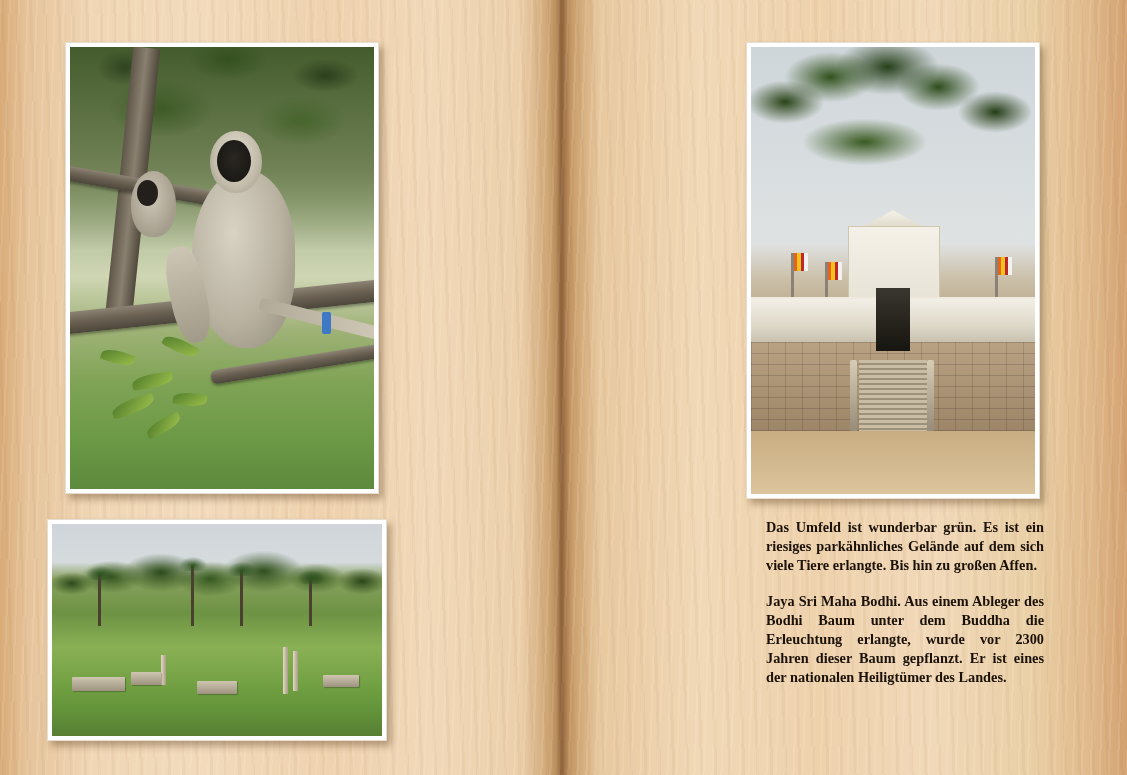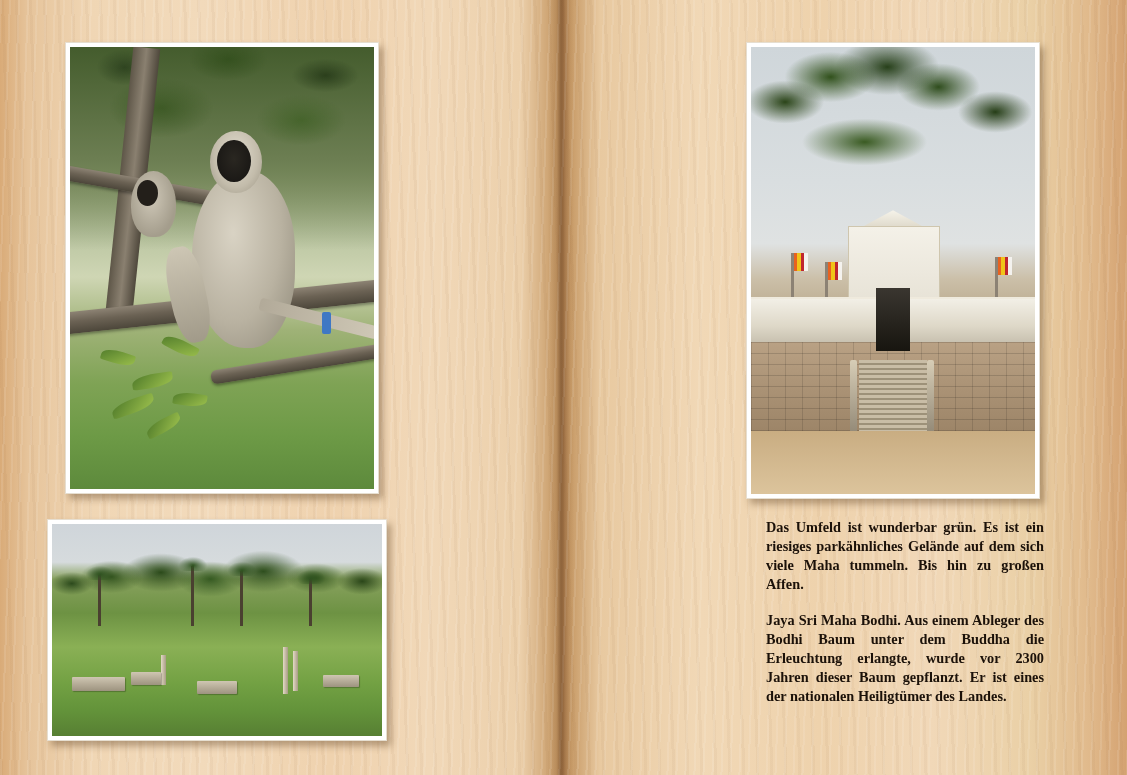--- a/index.html
+++ b/index.html
@@ -342,17 +342,17 @@
       <div class="bd-stonewall"></div>
       <div class="bd-door"></div>
       <div class="bd-steps"></div>
       <div class="bd-balus" style="left:35%; top:70%; height:18%;"></div>
       <div class="bd-balus" style="left:62%; top:70%; height:18%;"></div>
       <div class="bd-ground"></div>
     </div>
   </div>
 
   <div id="text-col">
-    <p>Das Umfeld ist  wunderbar grün. Es ist ein riesiges parkähnliches Gelände auf dem sich viele Maha tummeln. Bis hin zu großen Affen.</p>
+    <p>Das Umfeld ist  wunderbar grün. Es ist ein riesiges parkähnliches Gelände auf dem sich viele Tiere erlangte. Bis hin zu großen Affen.</p>
     <p>Jaya Sri Maha Bodhi. Aus einem Ableger des Bodhi Baum unter dem Buddha die Erleuchtung erlangte, wurde vor 2300 Jahren dieser Baum gepflanzt. Er ist eines der nationalen Heiligtümer des Landes.</p>
   </div>
 
 </div>
 
 </body></html>

